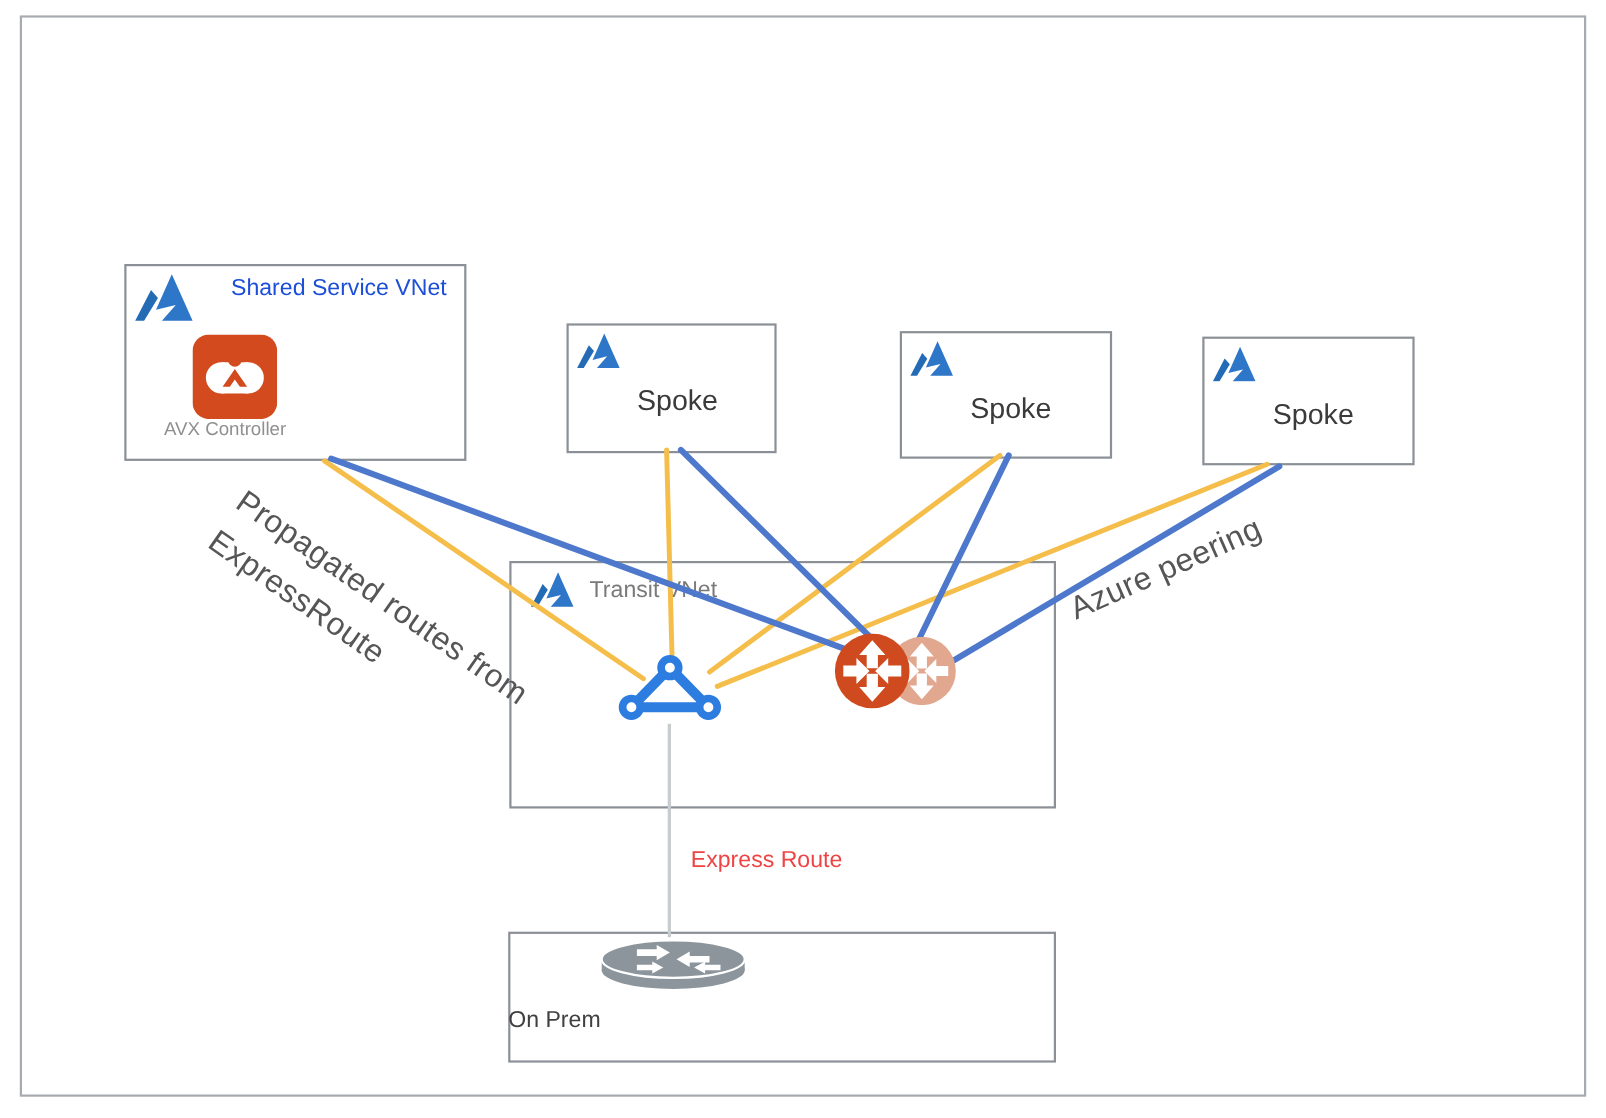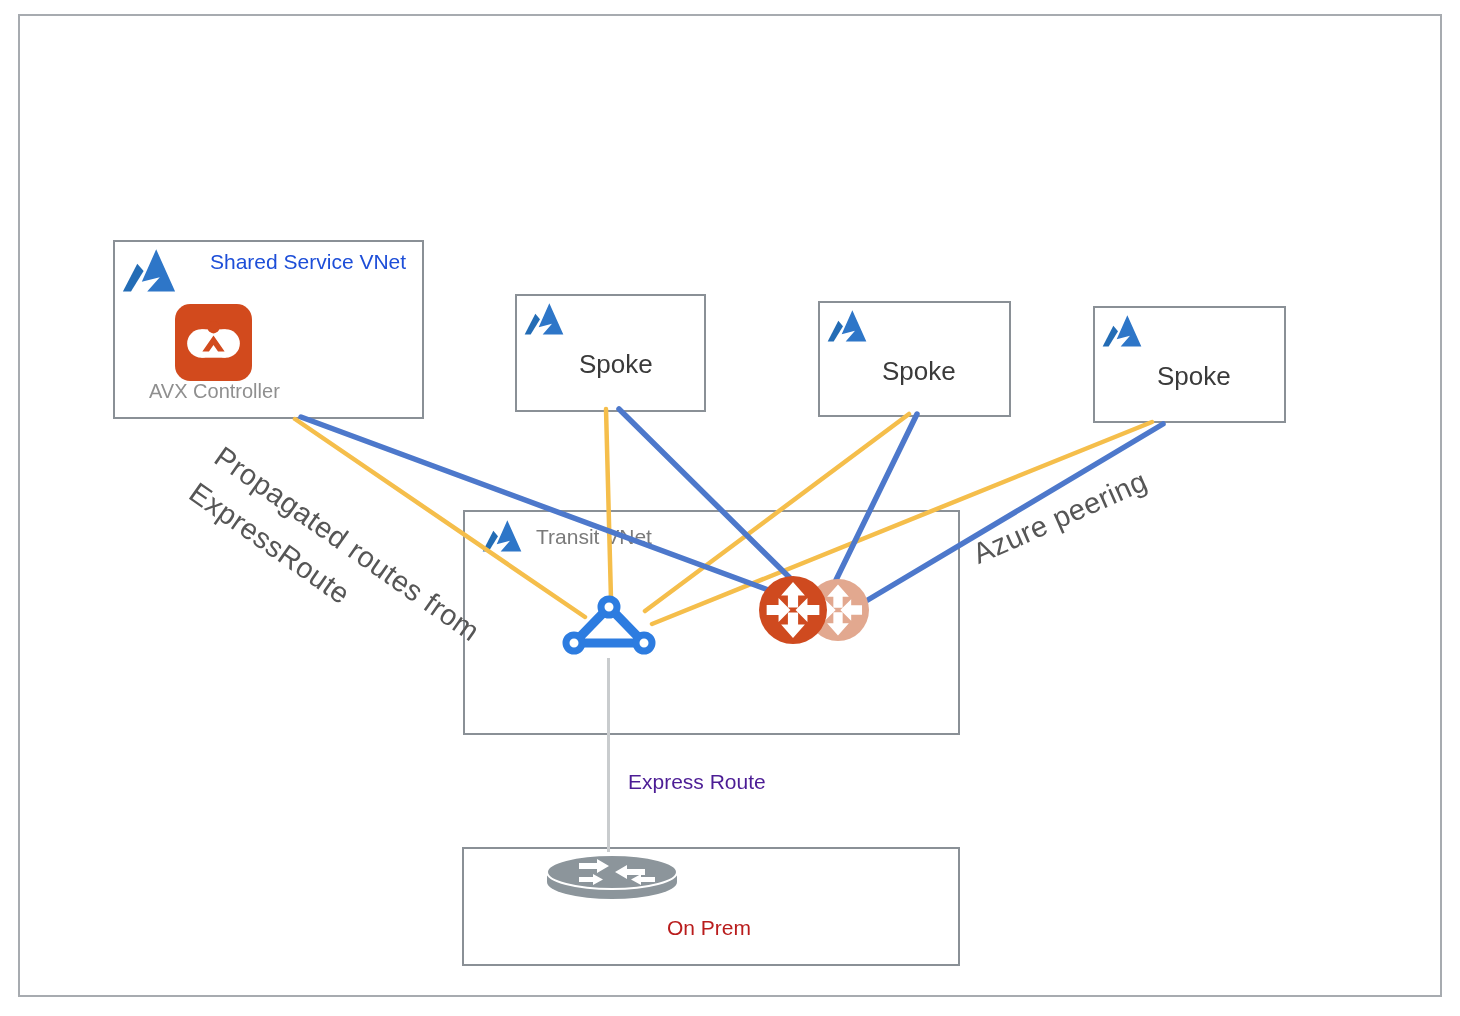--- a/index.html
+++ b/index.html
@@ -7,28 +7,28 @@
   .canvas{position:relative;width:1460px;height:1016px;background:#fff;overflow:hidden;}
   .frame{position:absolute;left:18px;top:14px;width:1420px;height:979px;border:2px solid #a7abb0;z-index:0;}
   .title{position:absolute;left:80px;top:48px;font-size:55px;letter-spacing:-0.5px;color:#8a8a8a;font-weight:400;white-space:nowrap;z-index:1;}
   .box{position:absolute;border:2px solid #8a9096;background:transparent;z-index:1;}
   .box .azure-logo{position:absolute;left:7px;top:6px;}
   .vnet-label{position:absolute;white-space:nowrap;color:#1d4ed8;font-size:21px;}
   .spoke-label{position:absolute;left:62px;top:9px;white-space:nowrap;color:#3a3a3a;font-size:26px;margin-top:44px;}
   .shared-label{left:95px;top:8px;}
   .transit-label{left:71px;top:13px;color:#7a7a7a;}
   .avx-icon{position:absolute;left:60px;top:62px;}
-  .avx-label{position:absolute;left:34px;top:138px;font-size:20px;color:#8f8f8f;white-space:nowrap;}
+  .avx-label{position:absolute;left:34px;top:138px;font-size:17px;color:#8f8f8f;white-space:nowrap;}
   .lines{position:absolute;left:0;top:0;z-index:2;pointer-events:none;}
   .icon-abs{position:absolute;z-index:3;}
   .rot-label{position:absolute;z-index:4;color:#565656;font-size:29px;letter-spacing:0.5px;white-space:nowrap;transform-origin:0 0;line-height:1.5;}
   .propagated{left:230px;top:436px;transform:rotate(35deg);}
   .peering{left:966px;top:536px;transform:rotate(-24deg);}
-  .er-label{position:absolute;left:628px;top:770px;font-size:21px;color:#4c1d95;z-index:4;white-space:nowrap;}
-  .onprem-label{position:absolute;left:462px;top:916px;width:494px;text-align:center;font-size:21px;color:#b91c1c;z-index:4;}
+  .er-label{position:absolute;left:628px;top:770px;font-size:21px;color:#ef4444;z-index:4;white-space:nowrap;}
+  .onprem-label{position:absolute;left:462px;top:916px;width:494px;text-align:left;font-size:21px;color:#404040;z-index:4;}
 </style>
 </head>
 <body>
 
 <div class="canvas">
 
   <div class="frame"></div>
 
 
   <div class="box" style="left:113px;top:240px;width:307px;height:175px;">

